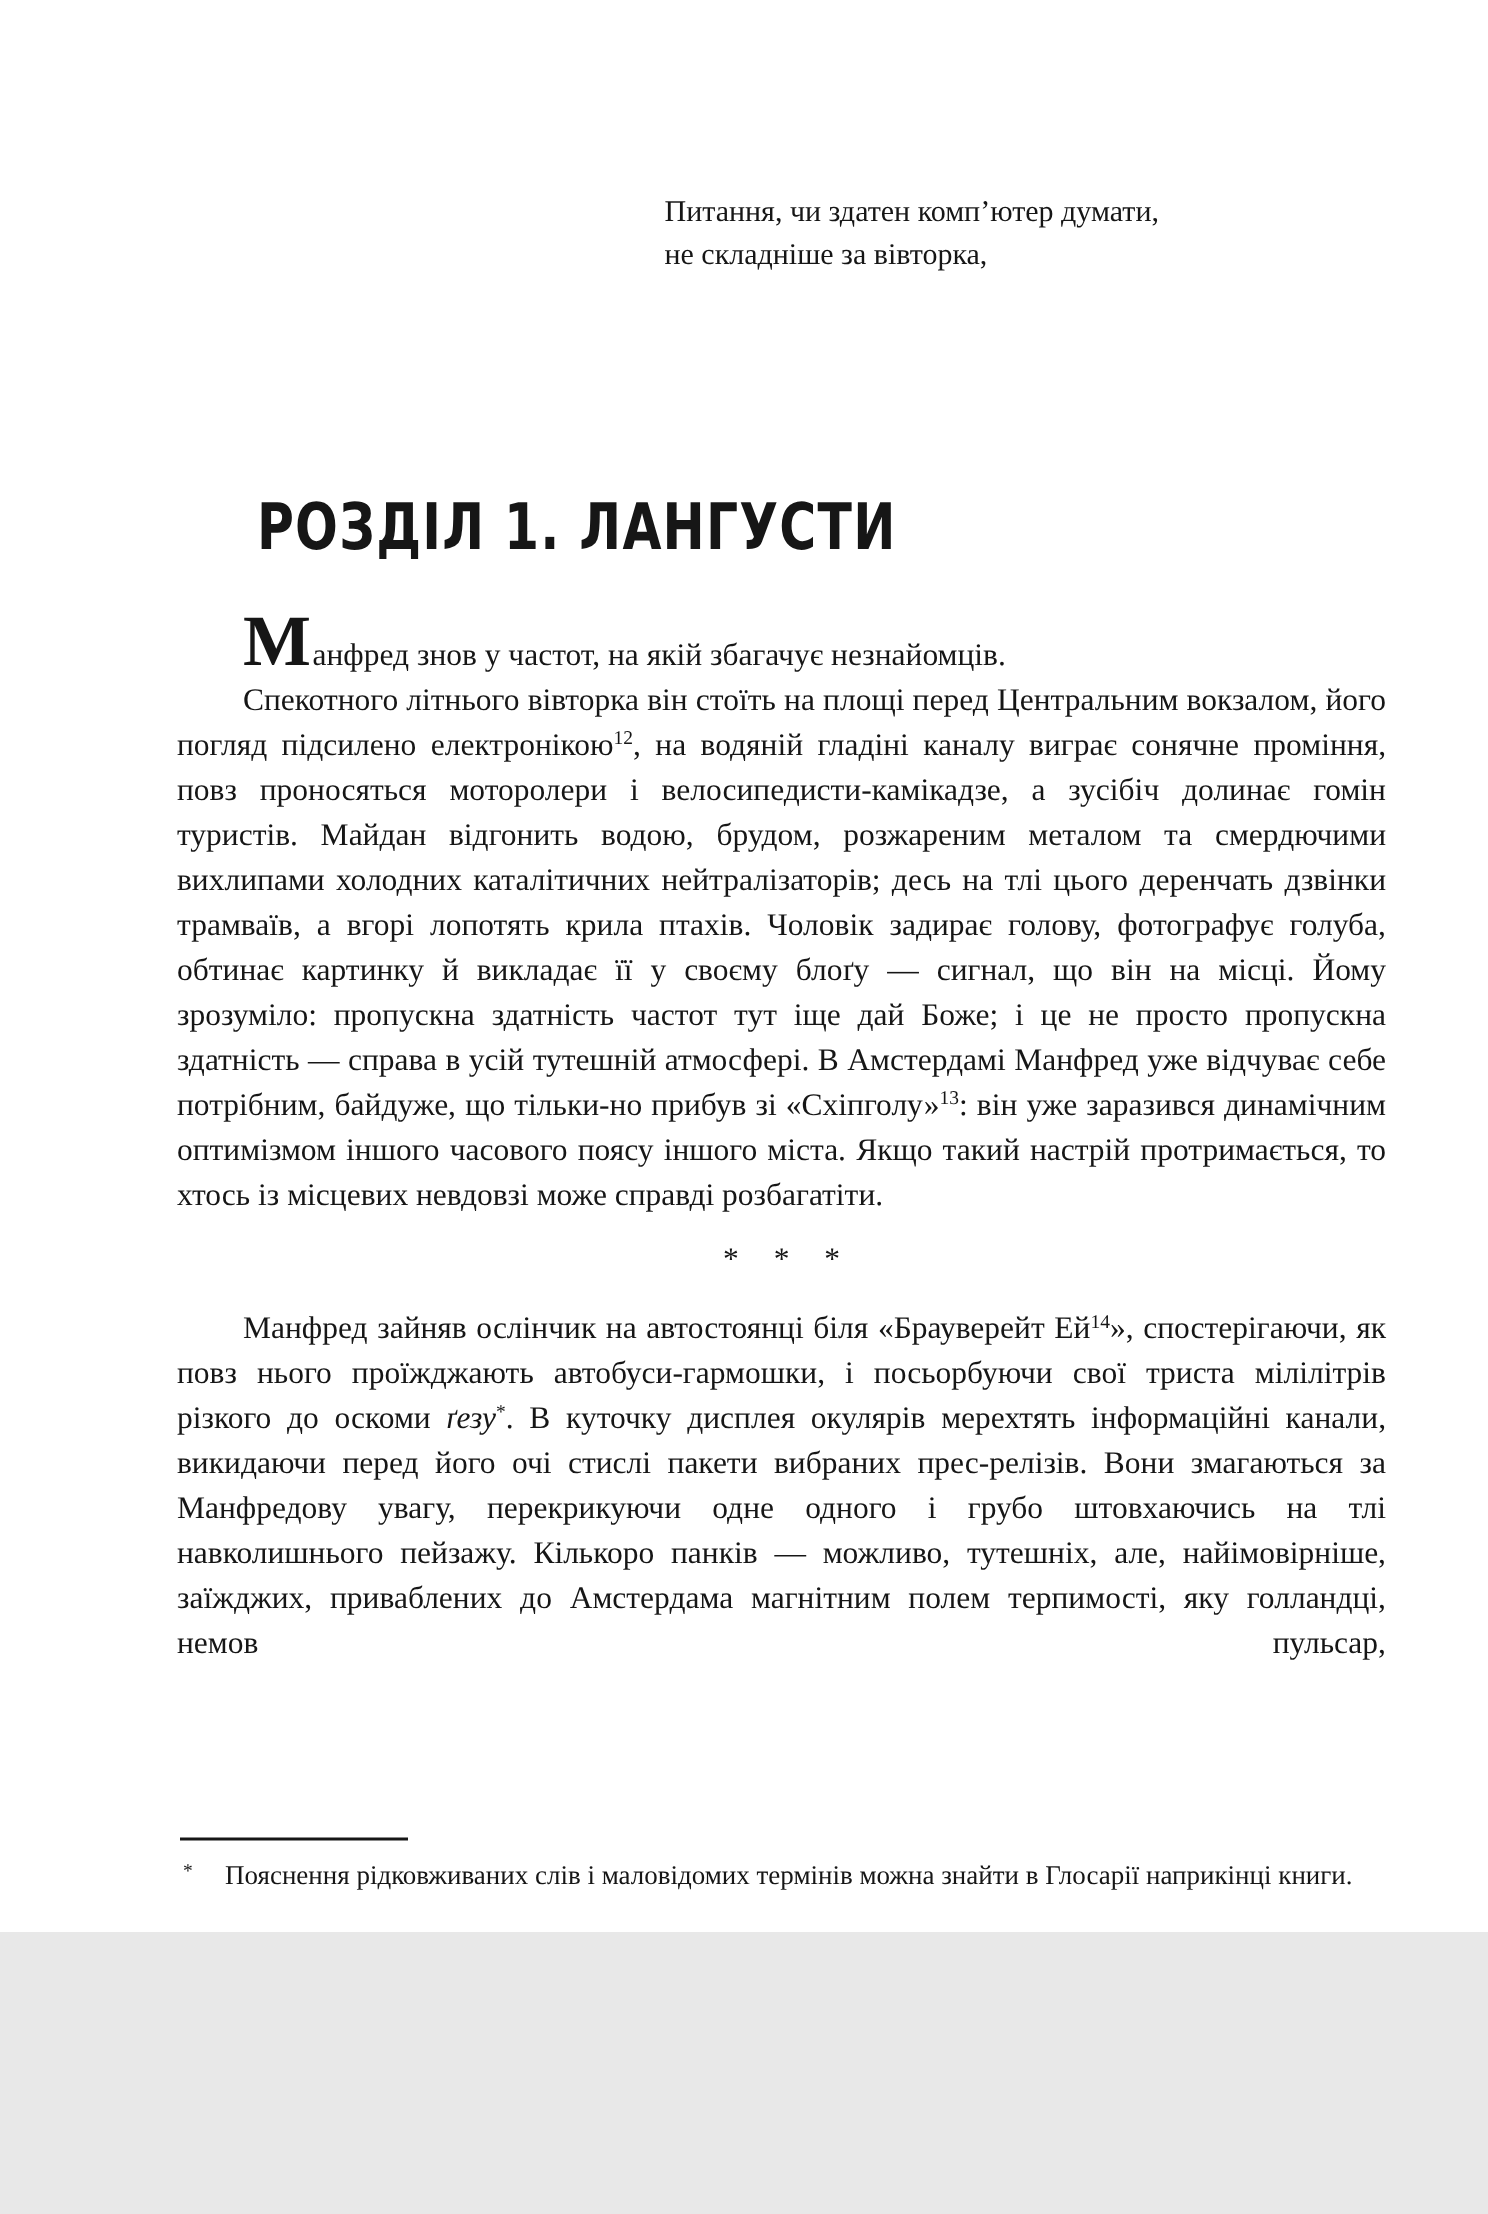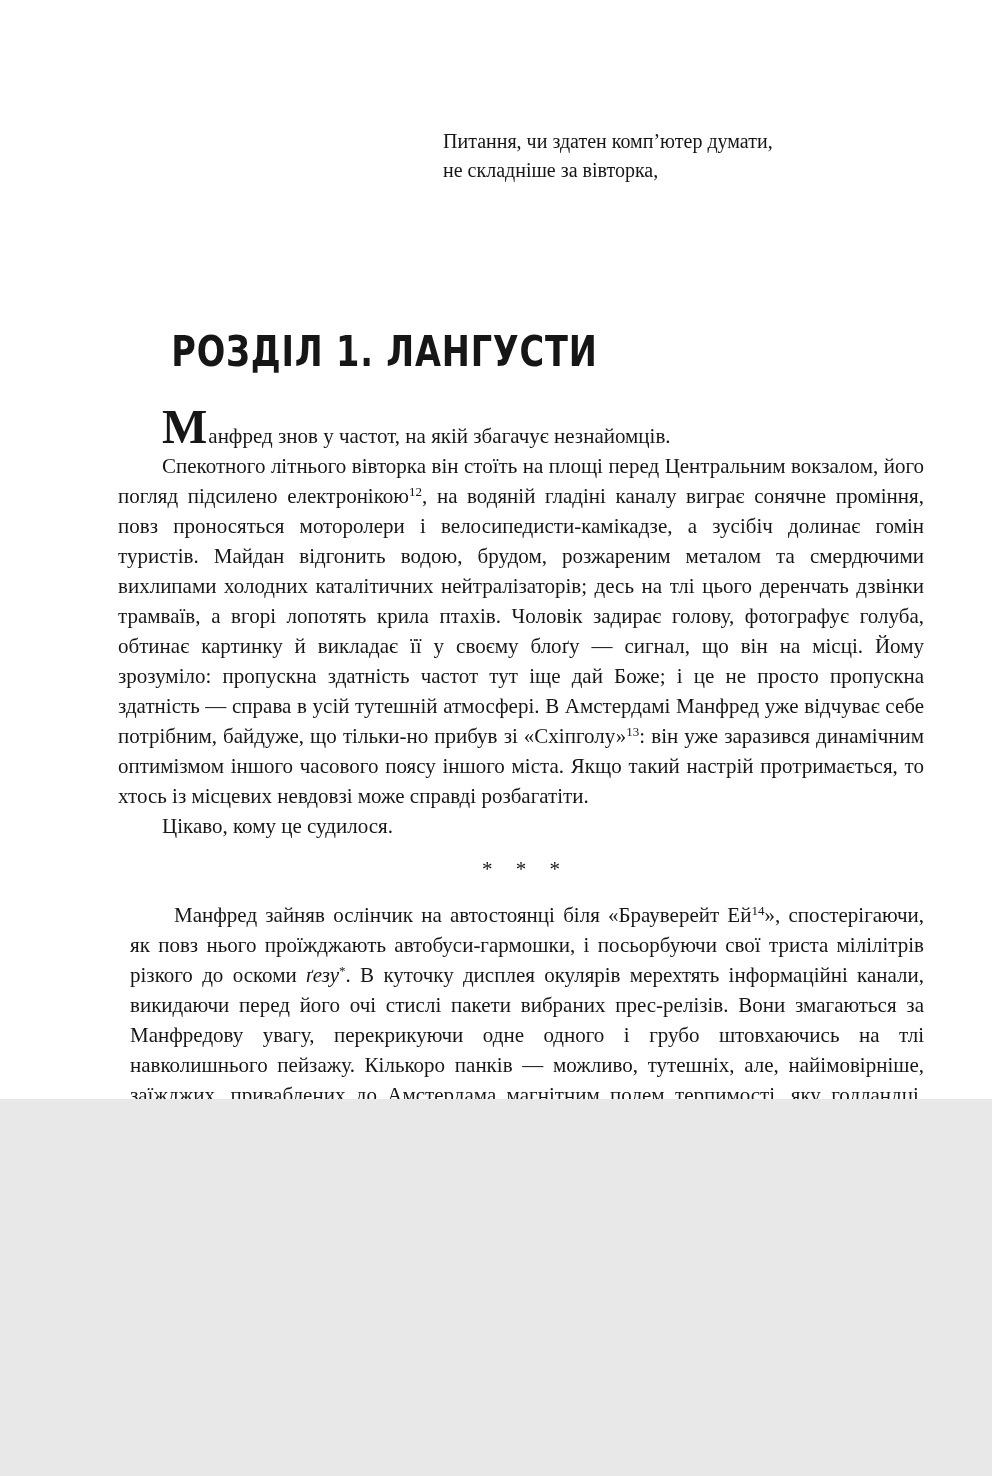--- a/index.html
+++ b/index.html
@@ -1,19 +1,19 @@
 <!DOCTYPE html>
 <html lang="uk"><head>
 <meta charset="utf-8">
 <style>
   html, body { margin: 0; padding: 0; background: #e8e8e8; }
   .page {
     position: relative;
     width: 992px;
-    height: 1099px;
+    height: 1288px;
     margin: 0 auto;
     background: #ffffff;
     color: #161616;
     font-family: "Liberation Serif", serif;
     overflow: hidden;
   }
 
   
   .epigraph {
     position: absolute;
@@ -53,21 +53,21 @@
   .body-text {
     position: absolute;
     left: 118px;
     top: 421px;
     width: 806px;
     font-size: 21px;
     line-height: 30px;
     text-align: justify;
   }
   .para { margin: 0; text-indent: 44px; }
-  .para.cont { text-align-last: justify; margin-left: 12px; }
+  .para.cont { text-align-last: justify; }
 
   .seg-initial {
     font-size: 48px;
     line-height: 0;
     font-weight: bold;
     letter-spacing: 1px;
     vertical-align: baseline;
   }
   .seg-sup {
     font-size: 13px;
@@ -132,27 +132,27 @@
     <div><span>не складніше за вівторка,</span></div>
   </div>
 
   <div class="chapter-title">
     <span class="chapter-title-inner">РОЗДІЛ 1. ЛАНГУСТИ</span>
   </div>
 
   <div class="body-text">
     <p class="para"><span class="seg-initial">М</span><span>анфред знов у частот, на якій збагачує незнайомців.</span></p>
     <p class="para"><span>Спекотного літнього вівторка він стоїть на площі перед Центральним вокзалом, його погляд підсилено електронікою</span><span class="seg-sup">12</span><span>, на водяній гладіні каналу виграє сонячне проміння, повз проносяться моторолери і велосипедисти-камікадзе, а зусібіч долинає гомін туристів. Майдан відгонить водою, брудом, розжареним металом та смердючими вихлипами холодних каталітичних нейтралізаторів; десь на тлі цього деренчать дзвінки трамваїв, а вгорі лопотять крила птахів. Чоловік задирає голову, фотографує голуба, обтинає картинку й викладає її у своєму блоґу — сигнал, що він на місці. Йому зрозуміло: пропускна здатність частот тут іще дай Боже; і це не просто пропускна здатність — справа в усій тутешній атмосфері. В Амстердамі Манфред уже відчуває себе потрібним, байдуже, що тільки-но прибув зі «Схіпголу»</span><span class="seg-sup">13</span><span>: він уже заразився динамічним оптимізмом іншого часового поясу іншого міста. Якщо такий настрій протримається, то хтось із місцевих невдовзі може справді розбагатіти.</span></p>
-    <p class="para"><span>Цікаво, кому це судилося.</span></p>
     <div class="separator">* * *</div>
     <p class="para cont"><span>Манфред зайняв ослінчик на автостоянці біля «Брауверейт Ей</span><span class="seg-sup">14</span><span>», спостерігаючи, як повз нього проїжджають автобуси-гармошки, і посьорбуючи свої триста мілілітрів різкого до оскоми </span><span class="seg-i">ґезу</span><span class="seg-sup">*</span><span>. В куточку дисплея окулярів мерехтять інформаційні канали, викидаючи перед його очі стислі пакети вибраних прес-релізів. Вони змагаються за Манфредову увагу, перекрикуючи одне одного і грубо штовхаючись на тлі навколишнього пейзажу. Кількоро панків — можливо, тутешніх, але, найімовірніше, заїжджих, приваблених до Амстердама магнітним полем терпимості, яку голландці, немов пульсар,</span></p>
   </div>
 
   <div class="footnote">
     <div class="footnote-rule"></div>
     <div class="footnote-body">
       <span class="footnote-marker">*</span>
+      <span>Пояснення рідковживаних слів і маловідомих термінів можна знайти в Глосарії наприкінці книги.</span>
     </div>
   </div>
 
   <div class="page-number">8</div>
 
 </div>
 
 </body></html>

